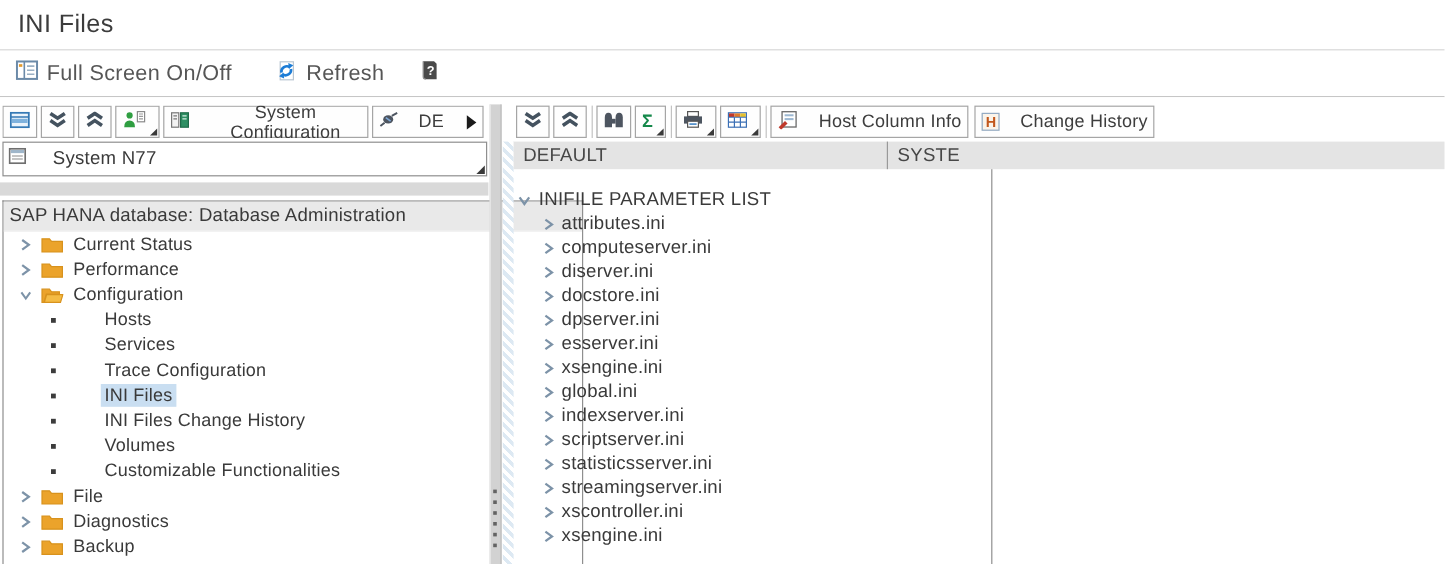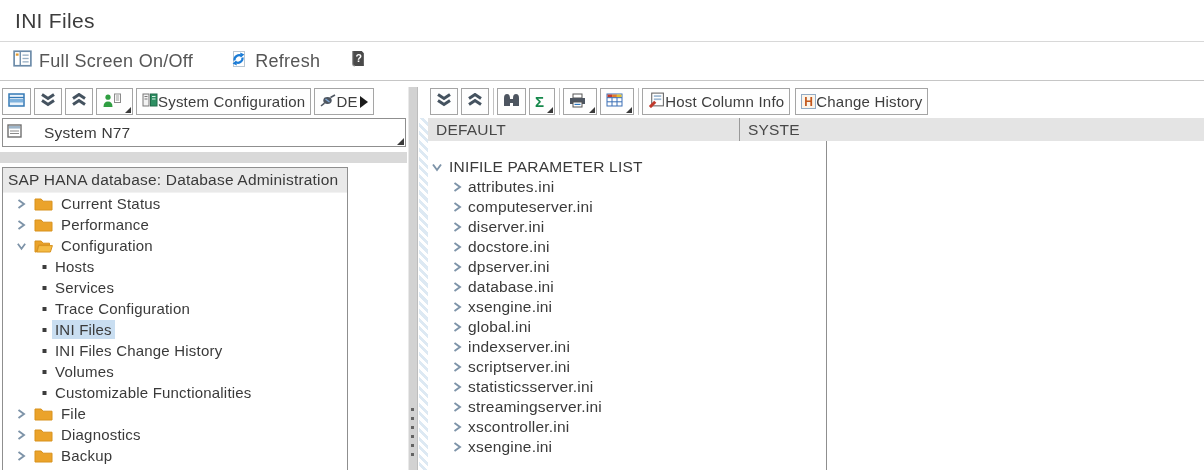--- a/index.html
+++ b/index.html
@@ -16,46 +16,46 @@
   .app-toolbar { position: absolute; top: 42px; left: 0; right: 0; height: 39px;
     border-bottom: 1px solid #c6c6c6; display: flex; align-items: center; padding-left: 13px; }
   .app-tb-item { display: inline-flex; align-items: center; gap: 7px; background: none; border: none;
     font-family: inherit; font-size: 18px; color: #565656; letter-spacing: .3px; cursor: default; }
   .app-tb-item + .app-tb-item { margin-left: 36px; }
 
   
   .content { position: absolute; top: 81px; left: 0; right: 0; bottom: 0; background: #fff; }
 
   
-  .tb-btn { position: relative; display: inline-flex; align-items: center; gap: 0; height: 27px;
+  .tb-btn { position: relative; display: inline-flex; align-items: center; gap: 17px; height: 27px;
     background: #fefefe; border: 1px solid #a5a5a5; padding: 0 5px; margin-right: 3px;
     font-family: inherit; font-size: 15px; color: #3d3d3d; letter-spacing: .2px; cursor: default; }
   .tb-btn.pad-tri { padding-right: 10px; }
   .corner-tri { position: absolute; right: 1px; bottom: 1px; width: 0; height: 0;
     border-top: 6px solid transparent; border-right: 6px solid #3a3a3a; }
   .tb-sep { width: 1px; height: 27px; background: #c2c2c2; margin: 0 3px 0 1px; }
 
   
   .left-panel { position: absolute; left: 0; top: 0; width: 407px; height: 100%; }
   .lp-toolbar { position: absolute; top: 7px; left: 2px; width: 404px; height: 27px; display: flex; overflow: hidden; }
   .overflow-arrow { width: 0; height: 0; border-top: 6px solid transparent; border-bottom: 6px solid transparent;
     border-left: 8px solid #1a1a1a; margin-left: 2px; }
   .system-combo { position: absolute; top: 37px; left: 2px; width: 404px; height: 29px;
     border: 1px solid #8f8f8f; display: flex; align-items: center; gap: 22px; padding-left: 4px;
     font-size: 15.5px; color: #3a3a3a; letter-spacing: .2px; background: #fff; }
   .system-combo .corner-tri { border-top-width: 7px; border-right-width: 7px; }
   .gray-strip { position: absolute; top: 71px; left: 0; width: 407px; height: 11px; background: #d9d9d9; }
 
-  .tree-box { position: absolute; top: 86px; left: 2px; width: 346px; bottom: 0;
+  .tree-box { position: absolute; top: 86px; left: 2px; width: 484px; bottom: 0;
     border: 1px solid #8f8f8f; border-bottom: none; background: #fff; overflow: hidden; }
   .tree-header { height: 25px; background: #e9e9e9; border-bottom: 1px solid #f2f2f2;
     display: flex; align-items: center; padding-left: 5px; font-size: 15.5px; color: #3a3a3a; letter-spacing: .2px; }
   .tree-row { display: flex; align-items: center; height: 21px; cursor: default; }
   .tree-row.lvl0 { padding-left: 13px; }
-  .tree-row.lvl1 { padding-left: 39px; }
+  .tree-row.lvl1 { padding-left: 39px; gap: 32px; }
   .tree-row .expander { width: 11px; margin-right: 7px; display: inline-flex; align-items: center; }
   .tree-row .node-icon { display: inline-flex; align-items: center; margin-right: 5px; }
   .tree-row .node-label { font-size: 15px; color: #3a3a3a; letter-spacing: .2px; padding: 1px 3px; white-space: nowrap; }
   .tree-row .node-label.selected { background: #c9def1; }
 
   
   .splitter { position: absolute; left: 408px; top: 6px; bottom: 0; width: 10px;
     background: #d2d2d2; border-left: 1px solid #e9e9e9; border-right: 1px solid #bdbdbd; }
   .splitter .grip { position: absolute; left: 2px; bottom: 14px; display: flex; flex-direction: column; gap: 6px; }
   .splitter .grip i { display: block; width: 3px; height: 3px; background: #636363; }
@@ -508,21 +508,21 @@
                 </svg>
               </span>
     <span class="file-label">dpserver.ini</span>
   </div>
             <div class="file-row">
     <span class="expander">
                 <svg width="10" height="12" viewBox="0 0 10 12">
                   <polyline points="2.5,2 8,6 2.5,10" fill="none" stroke="#7d93a8" stroke-width="1.9"></polyline>
                 </svg>
               </span>
-    <span class="file-label">database.ini</span>
+    <span class="file-label">esserver.ini</span>
   </div>
             <div class="file-row">
     <span class="expander">
                 <svg width="10" height="12" viewBox="0 0 10 12">
                   <polyline points="2.5,2 8,6 2.5,10" fill="none" stroke="#7d93a8" stroke-width="1.9"></polyline>
                 </svg>
               </span>
     <span class="file-label">xsengine.ini</span>
   </div>
             <div class="file-row">

